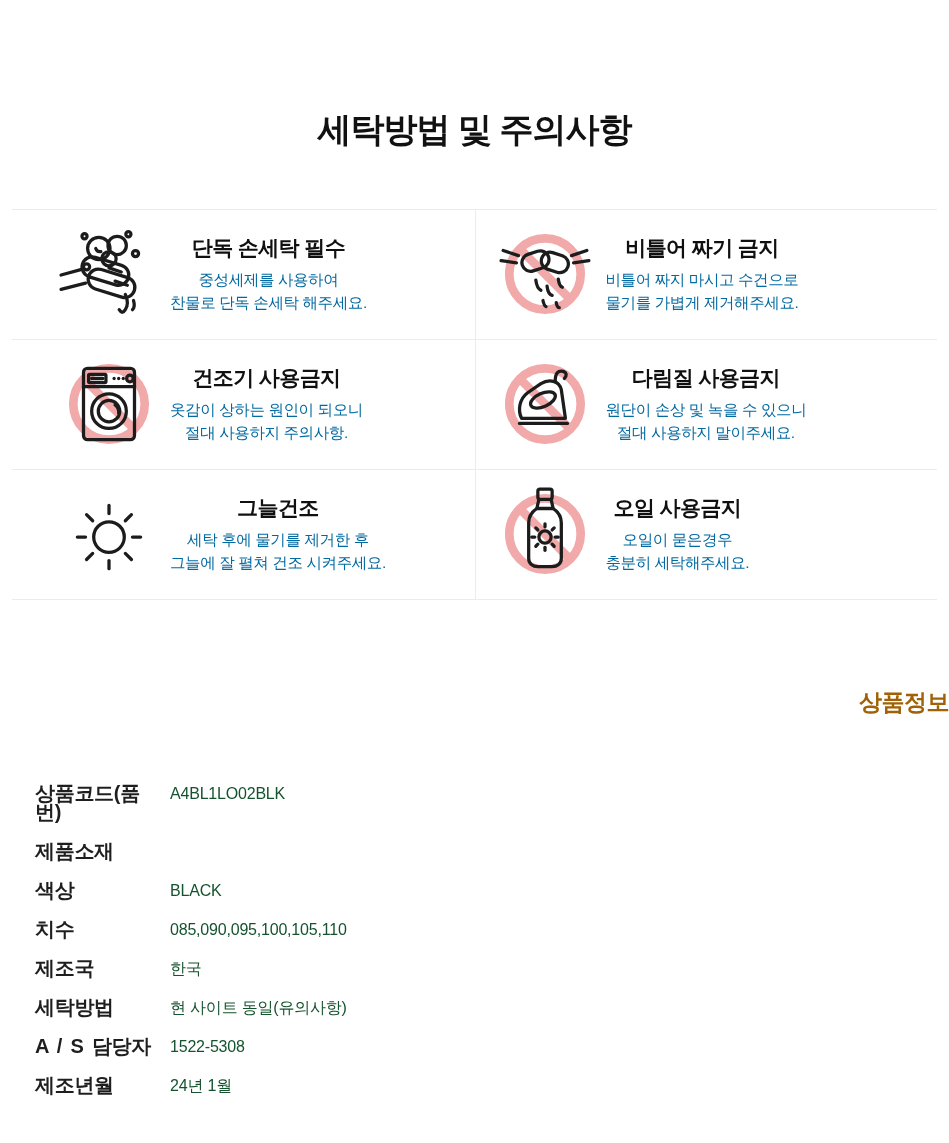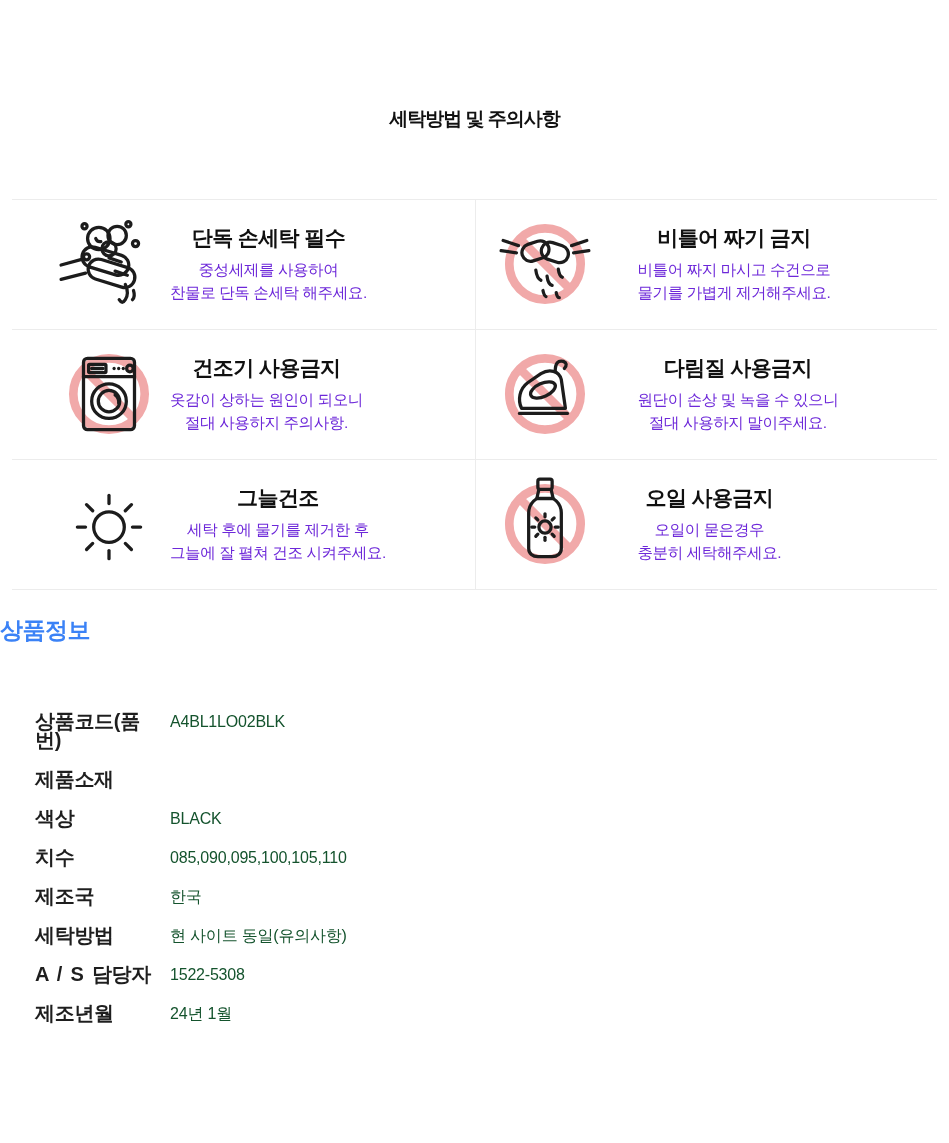--- a/index.html
+++ b/index.html
@@ -2,51 +2,51 @@
 <html><head>
 <meta charset="utf-8">
 <style>
   html,body { margin:0; padding:0; background:#ffffff; }
   body {
     width: 949px; min-height: 1143px; margin: 0 auto;
     font-family: "Liberation Sans", "DejaVu Sans", sans-serif;
     color: #111;
   }
   .section-title {
-    text-align: center; font-size: 19px; font-weight: 700;
+    text-align: center; font-size: 34px; font-weight: 700;
     letter-spacing: -1px; color: #111;
     padding-top: 88px; line-height: 36px;
   }
   
   .care-grid {
     margin: 62px 12px 0 12px;
     border-top: 1px solid #ececec;
     display: grid; grid-template-columns: 1fr 1fr;
   }
   .care-cell {
     height: 130px; box-sizing: border-box;
     border-bottom: 1px solid #ececec;
     display: flex; align-items: center;
     padding-left: 46px;
     text-align: center;
   }
-  .care-cell.right { border-left: 1px solid #ececec; padding-left: 18px; gap: 32px; }
+  .care-cell.right { border-left: 1px solid #ececec; padding-left: 18px; }
   .care-icon { width: 102px; height: 106px; flex: 0 0 auto; margin-right: 10px; }
   .care-icon svg { width: 100%; height: 100%; }
   .care-item-title {
     font-size: 21px; font-weight: 700; color: #101010;
     letter-spacing: -0.6px; margin-bottom: 6px;
   }
   .care-line {
-    font-size: 15.5px; color: #6d28d9; letter-spacing: -0.4px; line-height: 1.5;
+    font-size: 15.5px; color: #0369a1; letter-spacing: -0.4px; line-height: 1.5;
   }
   
   .product-title {
-    text-align: left; font-size: 23px; font-weight: 700;
-    letter-spacing: -0.5px; color: #3b82f6; margin-top: 26px; line-height: 28px;
+    text-align: right; font-size: 23px; font-weight: 700;
+    letter-spacing: -0.5px; color: #a16207; margin-top: 88px; line-height: 28px;
   }
   .info-table { margin: 68px 30px 0 35px; }
   .info-row { display: flex; align-items: flex-start; margin-bottom: 20px; }
   .info-label {
     width: 116px; flex: 0 0 auto;
     font-size: 20px; font-weight: 700; color: #1e1e1e;
     letter-spacing: -0.3px; line-height: 19px;
     text-align: justify; text-align-last: justify;
   }
   .info-value {

